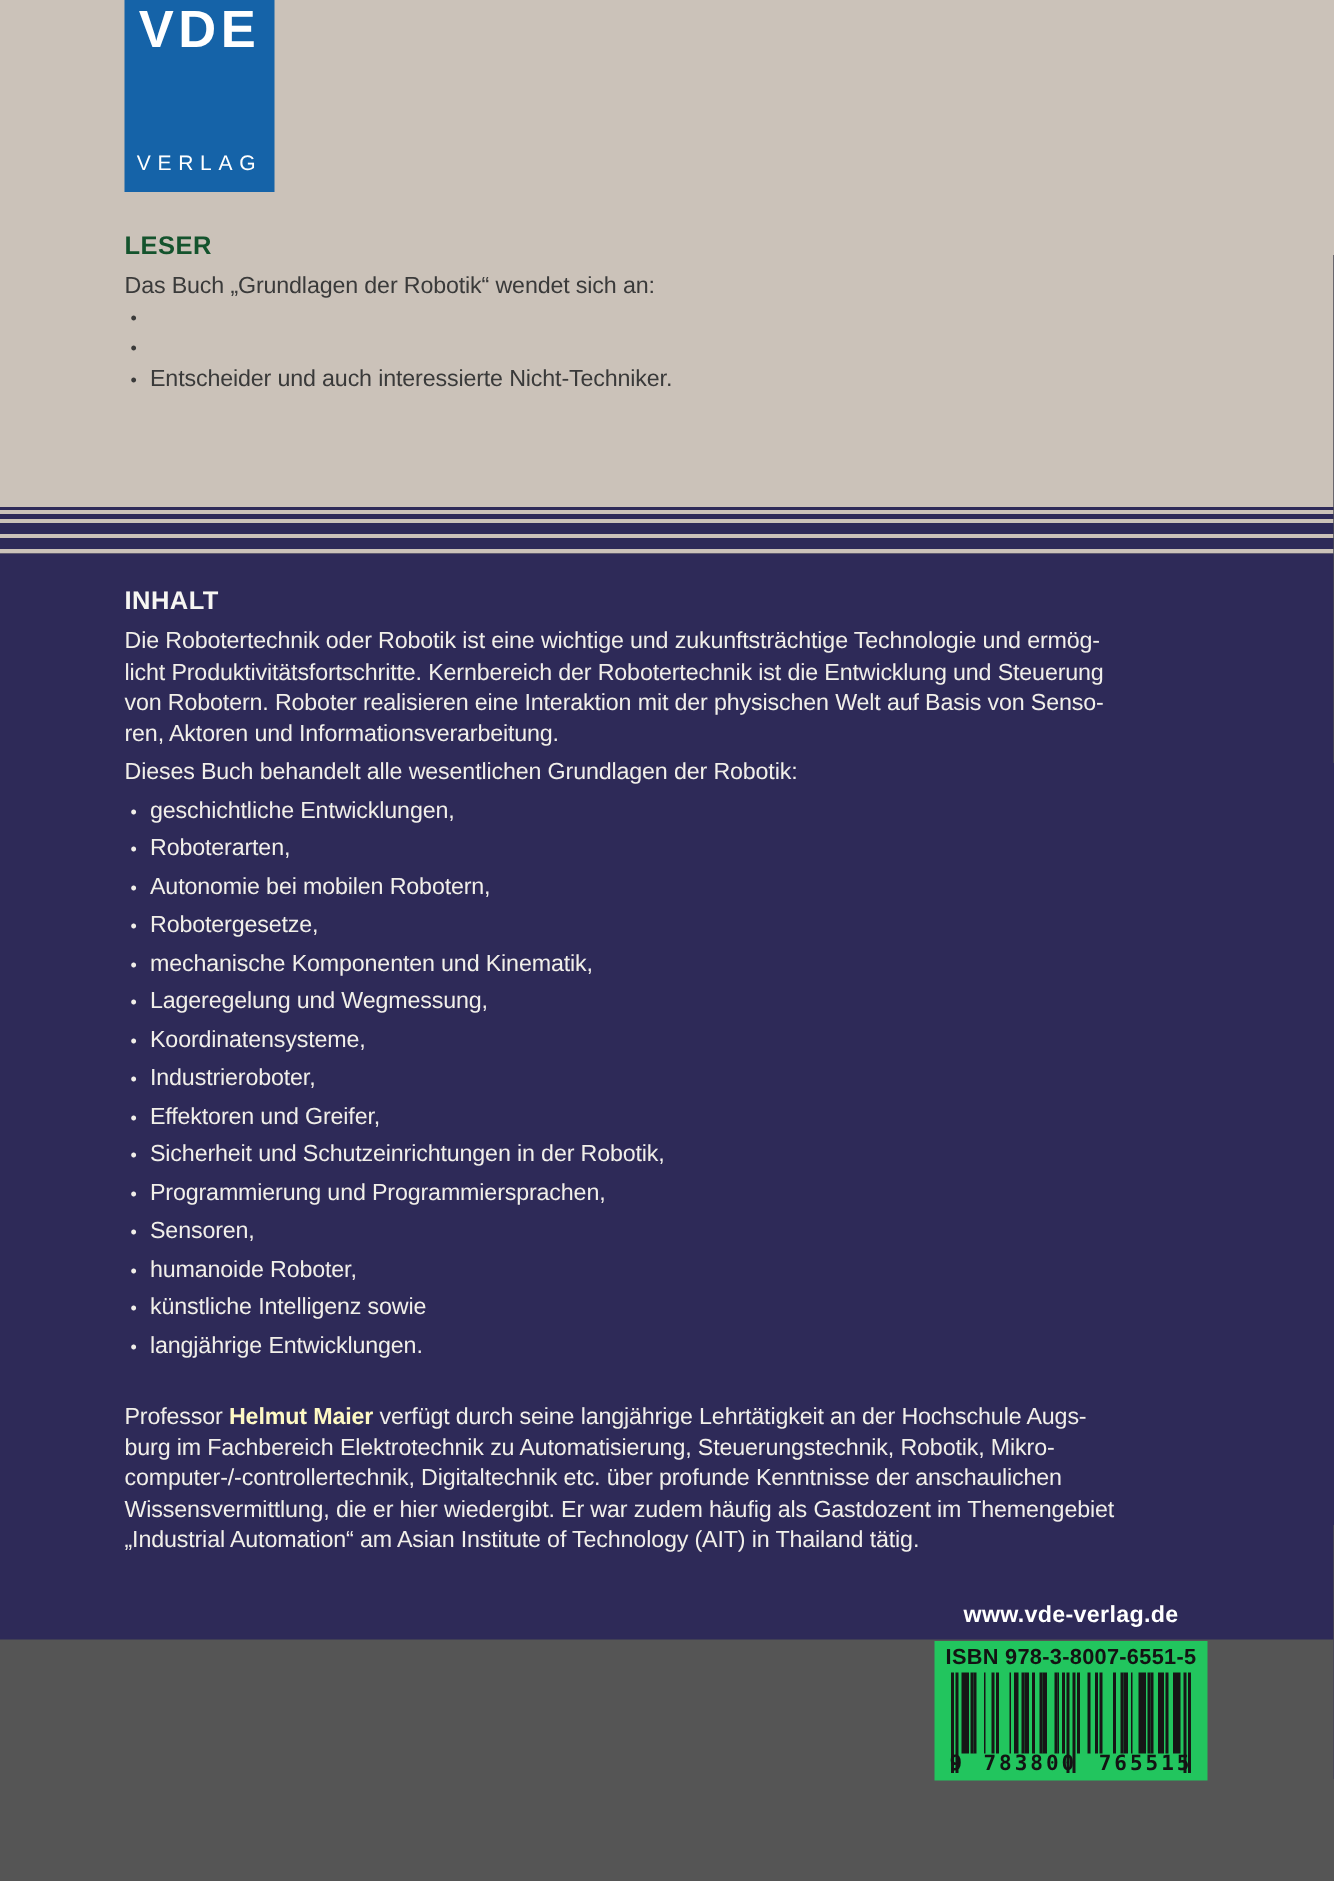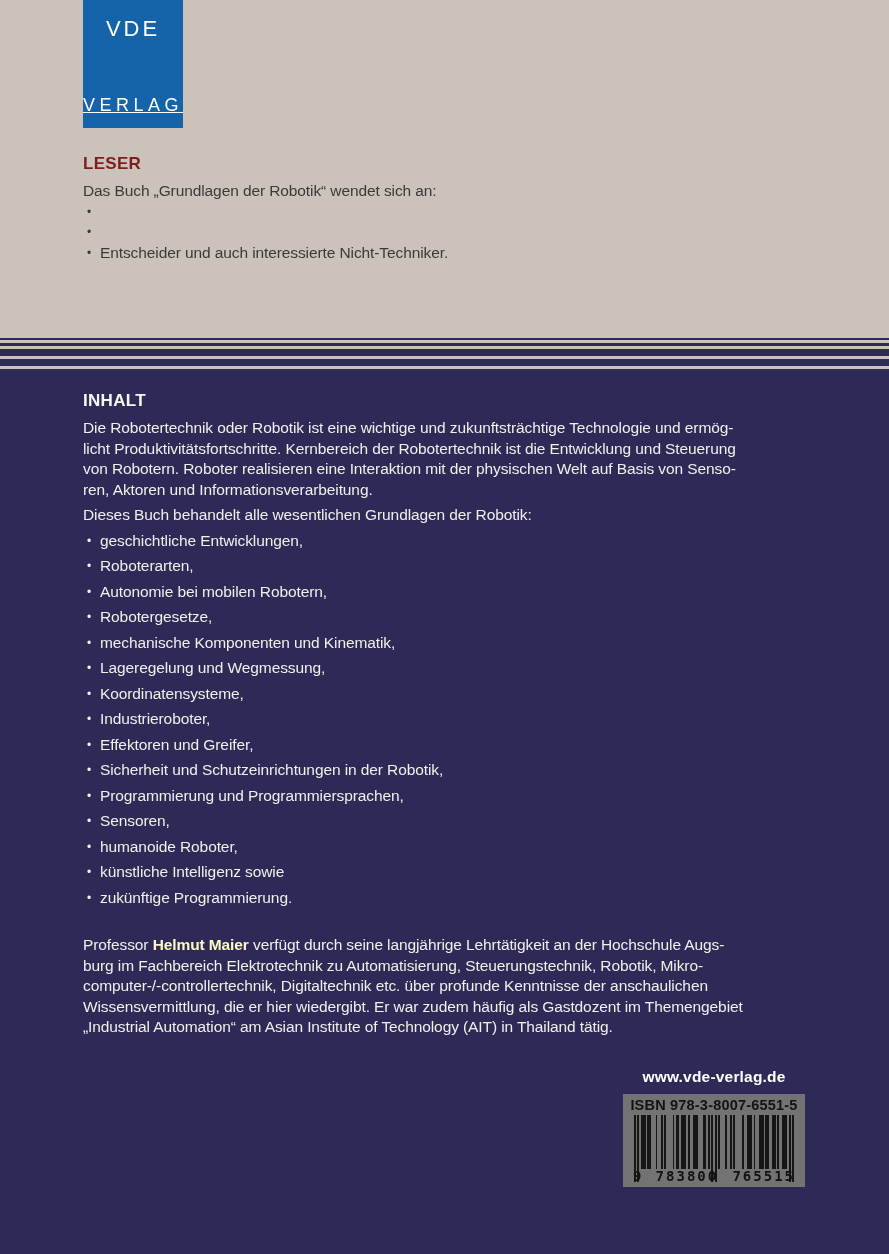--- a/index.html
+++ b/index.html
@@ -8,24 +8,24 @@
     width:889px; height:1254px; margin:0 auto; position:relative; overflow:hidden;
     font-family:"Liberation Sans","DejaVu Sans",sans-serif;
     font-size:15.5px; letter-spacing:-0.1px;
   }
   
   .top { height:338px; background:#cbc2b9; color:#3a3a3a; }
   .vde-logo {
     margin-left:83px; width:100px; height:128px; background:#1563a8;
     color:#ffffff; position:relative; text-align:center;
   }
-  .vde-word { font-size:22px; font-weight:400; letter-spacing:3px; padding-top:16px; }
-  .verlag-word { position:absolute; bottom:12px; left:0; right:0; font-size:18px; letter-spacing:4.5px; font-weight:400;text-decoration:underline; }
+  .vde-word { font-size:35px; font-weight:700; letter-spacing:3px; }
+  .verlag-word { position:absolute; bottom:12px; left:0; right:0; font-size:14px; letter-spacing:4.5px; font-weight:400; }
   .content-block { margin:26px 80px 0 83px; }
-  .heading { font-size:17px; font-weight:700; letter-spacing:0.3px; color:#7f1d1d; margin-bottom:7px; }
+  .heading { font-size:17px; font-weight:700; letter-spacing:0.3px; color:#14532d; margin-bottom:7px; }
   .bottom .heading { color:#f7f6f2; }
   .para { white-space:pre; line-height:20.5px; }
   .intro { line-height:20.5px; white-space:pre; }
   ul.list { list-style:none; margin:0; padding:0; }
   ul.list li { display:flex; line-height:20.5px; }
   .bullet { width:17px; min-width:17px; padding-left:4px; font-size:12px; }
   .li-text { white-space:pre; }
   
   .stripes {
     height:31px;
@@ -33,31 +33,31 @@
       #2e2a58 0px, #2e2a58 2px,
       #cbc2b9 2px, #cbc2b9 5px,
       #2e2a58 5px, #2e2a58 8px,
       #cbc2b9 8px, #cbc2b9 11px,
       #2e2a58 11px, #2e2a58 18px,
       #cbc2b9 18px, #cbc2b9 21px,
       #2e2a58 21px, #2e2a58 28px,
       #cbc2b9 28px, #cbc2b9 31px);
   }
   
-  .bottom { height:885px; background:#2e2a58; color:#f1efe9; padding:22px 80px 0 83px; }
+  .bottom { height:724px; background:#2e2a58; color:#f1efe9; padding:22px 80px 0 83px; }
   .bottom .first-heading { margin-top:0; }
   .inhalt-para { margin-top:0; }
   .list-intro { margin-top:5px; }
   ul.spaced li { margin-top:5px; }
   .autor-block { margin-top:27px; }
   .autor-paragraph b { color:#fef9c3; }
   
   .footer { margin-top:30px; width:182px; margin-left:auto; margin-right:4px; }
   .website { text-align:center; font-weight:700; font-size:15.5px; letter-spacing:0.2px; color:#ffffff; margin-bottom:8px; }
-  .barcode-box { background:#737373; height:93px; position:relative; padding-top:3px; }
+  .barcode-box { background:#22c55e; height:93px; position:relative; padding-top:3px; }
   .isbn-label { text-align:center; font-weight:700; font-size:14.5px; letter-spacing:0.2px; color:#131313; line-height:17px; }
   .bars { display:flex; justify-content:center; align-items:flex-start; height:68px; margin-top:1px; }
   .bar { width:1.7px; height:54px; }
   .bar.on { background:#161616; }
   .bar.guard { height:67px; }
   .digits {
     position:absolute; bottom:3px; left:10px; right:10px;
     display:flex; justify-content:space-between; align-items:flex-end;
     font-family:"DejaVu Sans Mono","Liberation Mono",monospace;
     font-size:14px; color:#131313; font-weight:700;
@@ -154,21 +154,21 @@
           <li>
             <span class="bullet">•</span>
             <span class="li-text">humanoide Roboter,</span>
           </li>
           <li>
             <span class="bullet">•</span>
             <span class="li-text">künstliche Intelligenz sowie</span>
           </li>
           <li>
             <span class="bullet">•</span>
-            <span class="li-text">zukünftige Programmierung.</span>
+            <span class="li-text">langjährige Entwicklungen.</span>
           </li>
         </ul>
     </div>
 
     <div class="autor-block">
       <p class="para autor-paragraph"><span>Professor </span><b>Helmut Maier</b><span> verfügt durch seine langjährige Lehrtätigkeit an der Hochschule Augs-
 burg im Fachbereich Elektrotechnik zu Automatisierung, Steuerungstechnik, Robotik, Mikro-
 computer-/-controllertechnik, Digitaltechnik etc. über profunde Kenntnisse der anschaulichen
 Wissensvermittlung, die er hier wiedergibt. Er war zudem häufig als Gastdozent im Themengebiet
 „Industrial Automation“ am Asian Institute of Technology (AIT) in Thailand tätig.</span></p>

